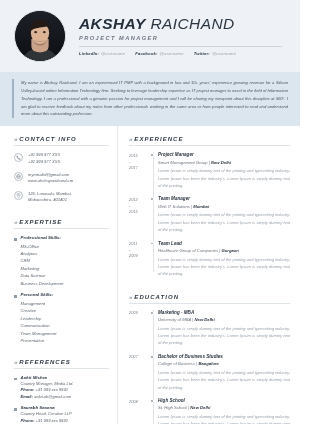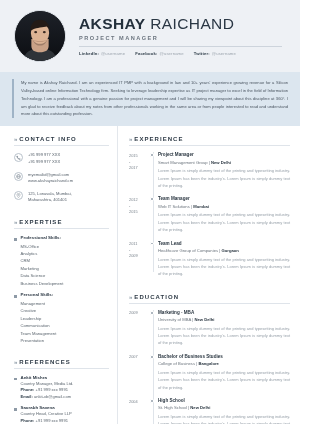--- a/index.html
+++ b/index.html
@@ -3,21 +3,21 @@
 <meta charset="utf-8">
 <style>
   * { box-sizing: border-box; margin: 0; padding: 0; }
   html, body {
     width: 300px; height: 424px;
     font-family: "Liberation Sans", sans-serif;
     background: #ffffff;
     color: #3c4550;
     overflow: hidden;
   }
-  .page { width: 300px; height: 424px; position: relative; background: #fff; }
+  .page { width: 300px; height: 424px; position: relative; background: #fff; font-style: italic; }
 
   
   .header {
     background: #eef1f5;
     height: 72px;
     display: flex;
     align-items: center;
     padding: 0 10px 0 14px;
   }
   .avatar {

